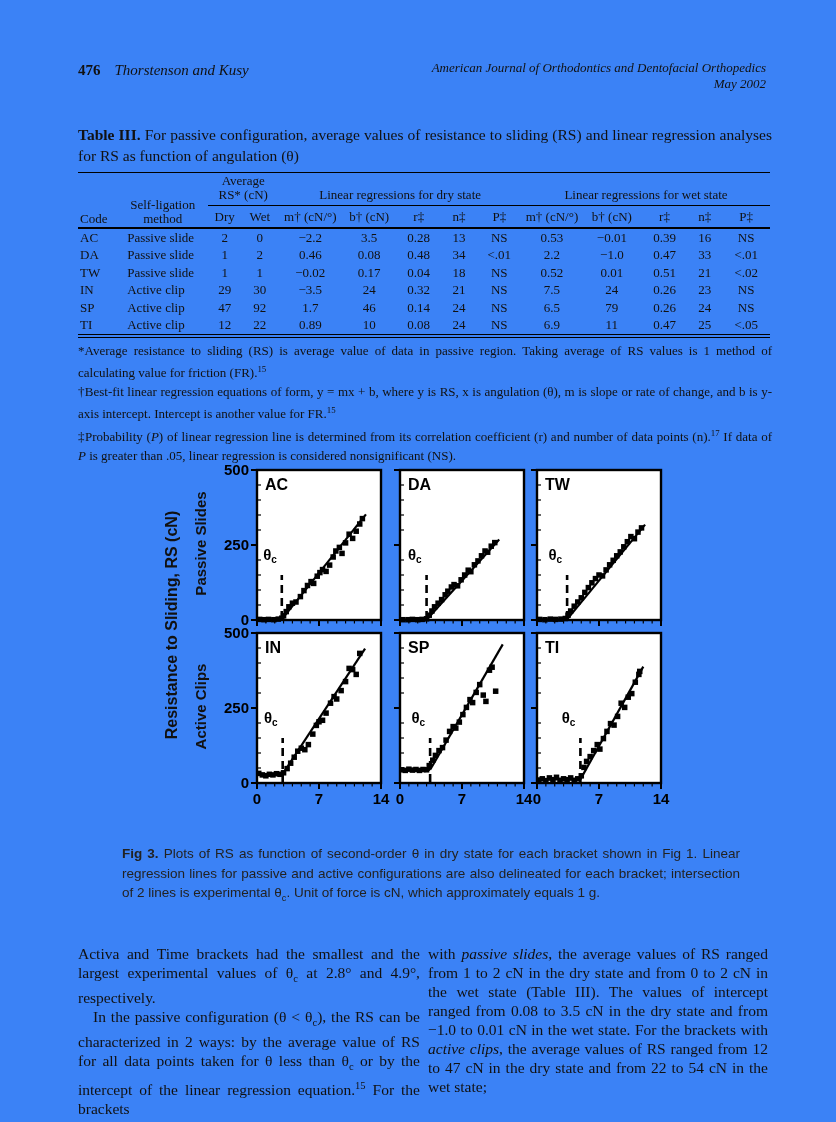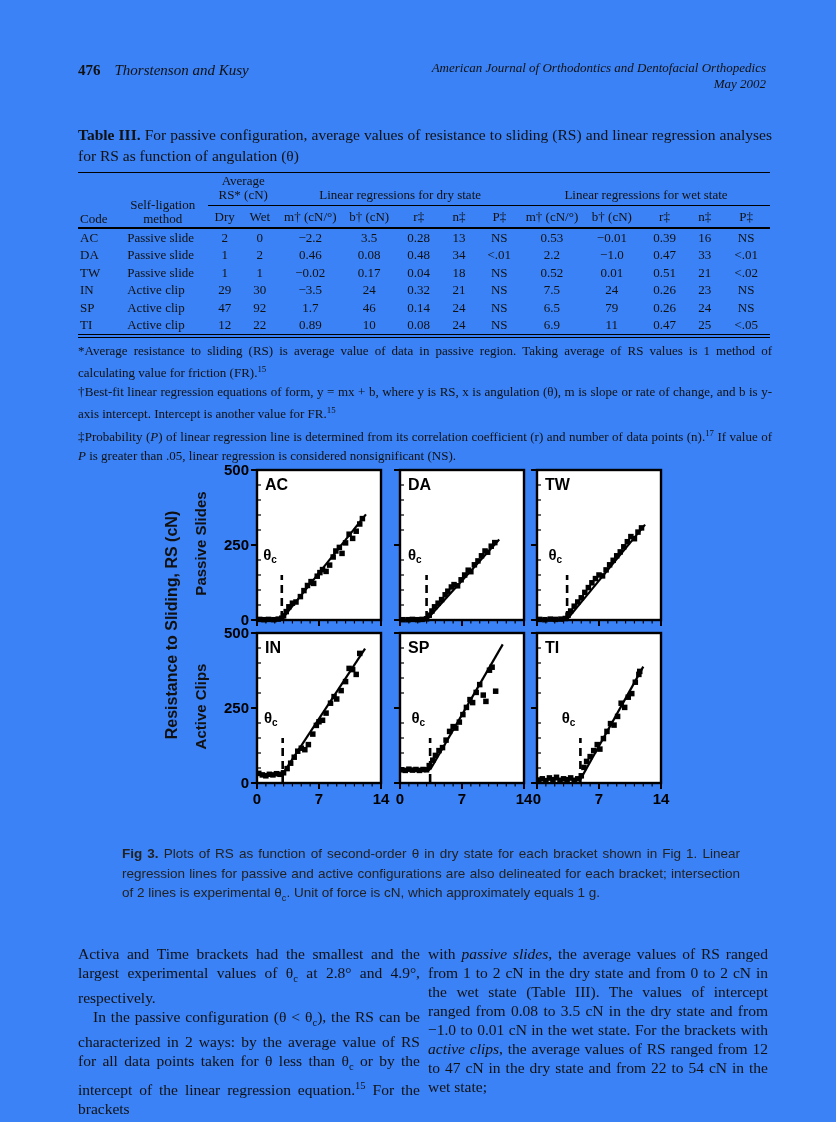--- a/index.html
+++ b/index.html
@@ -215,21 +215,21 @@
           <td>0.47</td>
           <td>25</td>
           <td>&lt;.05</td>
         </tr>
       </tbody>
   </table>
 
   <div class="abs footnotes">
     <p><span>*Average resistance to sliding (RS) is average value of data in passive region. Taking average of RS values is 1 method of calculating value for friction (FR).</span><span class="sup">15</span></p>
     <p><span>†Best-fit linear regression equations of form, y = mx + b, where y is RS, x is angulation (θ), m is slope or rate of change, and b is y-axis intercept. Intercept is another value for FR.</span><span class="sup">15</span></p>
-    <p><span>‡Probability (</span><span class="i">P</span><span>) of linear regression line is determined from its correlation coefficient (r) and number of data points (n).</span><span class="sup">17</span><span> If value of </span><span class="i">P</span><span> is greater than .05, linear regression is considered nonsignificant (NS).</span></p>
+    <p><span>‡Probability (</span><span class="i">P</span><span>) of linear regression line is determined from its correlation coefficient (r) and number of data points (n).</span><span class="sup">17</span><span> If data of </span><span class="i">P</span><span> is greater than .05, linear regression is considered nonsignificant (NS).</span></p>
   </div>
 
   <div class="abs figure">
     <div class="rot ylab-outer" style="left:-128px;top:161px;">Resistance to Sliding, RS (cN)</div>
     <div class="rot rowlab" style="left:-25px;top:80px;">Passive Slides</div>
     <div class="rot rowlab" style="left:-25px;top:243px;">Active Clips</div>
     <div>
         <svg width="172" height="188" style="left: 69px; top: 5px;">
           <rect x="38" y="10" width="124" height="150" fill="#fff" stroke="#000" stroke-width="2.4"></rect>
           <line x1="38" x2="38" y1="160" y2="166" stroke="#000" stroke-width="2"></line>

